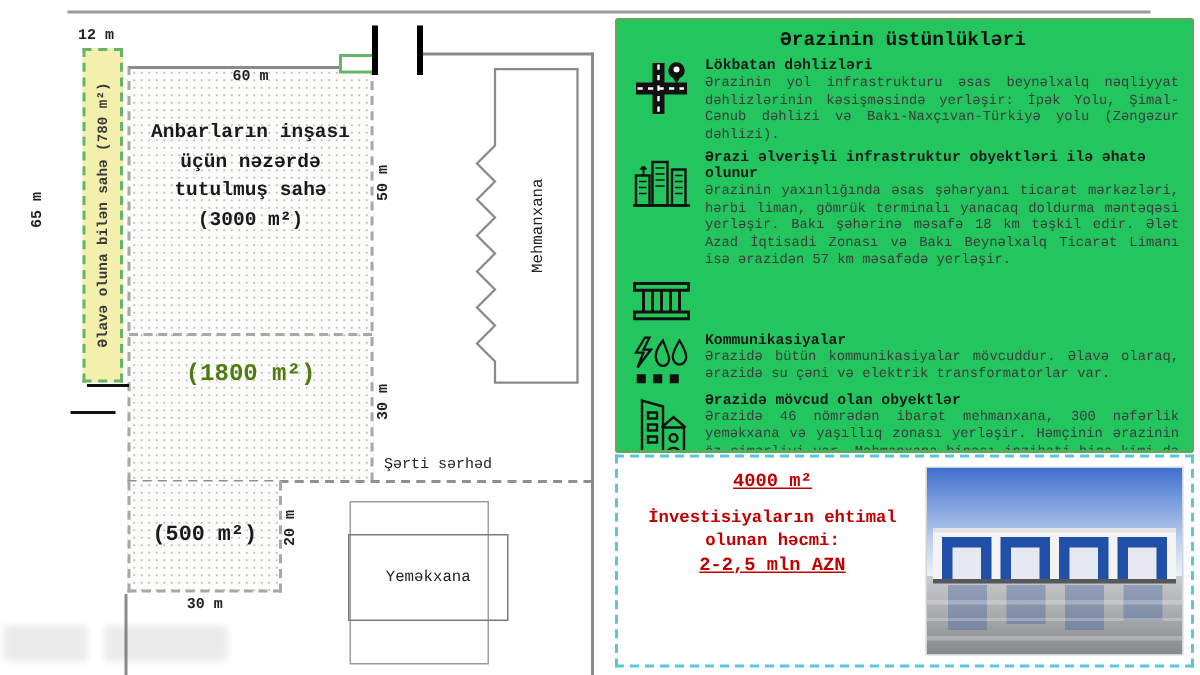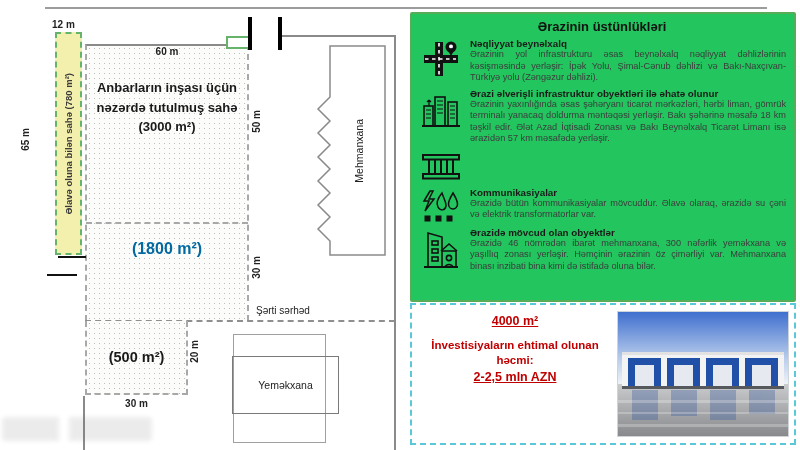--- a/index.html
+++ b/index.html
@@ -1,19 +1,19 @@
 <!DOCTYPE html>
 <html><head>
 <meta charset="utf-8">
 <style>
   * { margin:0; padding:0; box-sizing:border-box; }
   html,body { background:#fff; }
   .stage {
     position:relative; width:800px; height:450px; background:#ffffff;
-    font-family:Liberation Sans, sans-serif; color:#222; overflow:hidden;
+    font-family:Liberation Mono, monospace; color:#222; overflow:hidden;
   }
   .abs { position:absolute; }
   .vtext { writing-mode:vertical-rl; transform:rotate(180deg); white-space:nowrap; }
   .dim-label { font-size:10px; font-weight:bold; color:#222; }
   .dotted-area {
     background-color:#fcfcfb;
     background-image:radial-gradient(#bdbdbd 0.8px, transparent 0.9px);
     background-size:5px 5px;
   }
   
@@ -27,21 +27,21 @@
   .label-12m { left:52px; top:19px; }
   .label-65m { left:20px; top:128px; }
   .plot {
     left:85px; top:44px; width:164px; height:277px;
     border-top:2px solid #8a8a8a; border-left:2px dashed #a8a8a8; border-right:2px dashed #a8a8a8;
   }
   .label-60m { left:85px; top:46px; width:164px; text-align:center; }
   .green-rect { left:226px; top:36px; width:24px; height:13px; background:#fff; border:2px solid #66b36b; }
   .main-area-label { left:94px; top:78px; width:146px; text-align:center; font-size:13px; font-weight:bold; line-height:1.5; color:#1a1a1a; }
   .divider-1800 { left:86px; top:222px; width:162px; border-top:2px dashed #a8a8a8; }
-  .label-1800 { left:85px; top:240px; width:164px; text-align:center; font-size:16px; font-weight:bold; color:#0369a1; }
+  .label-1800 { left:85px; top:240px; width:164px; text-align:center; font-size:16px; font-weight:bold; color:#4d7c0f; }
   .label-50m { left:251px; top:110px; }
   .label-30m-right { left:251px; top:256px; }
   .tick1 { left:58px; top:256px; width:28px; height:2px; background:#111; }
   .tick2 { left:47px; top:274px; width:30px; height:2px; background:#111; }
   .serti-line { left:85px; top:320px; width:310px; border-top:2px dashed #8f8f8f; }
   .serti-label { left:256px; top:305px; font-size:10px; color:#222; }
   .area-600 {
     left:85px; top:321px; width:103px; height:74px;
     border-left:2px dashed #a8a8a8; border-right:2px dashed #a8a8a8; border-bottom:2px dashed #a8a8a8;
     display:flex; align-items:center; justify-content:center;
@@ -146,21 +146,21 @@
           <path d="M2 19 H36" stroke="#111" stroke-width="8"></path>
           <path d="M17 2 V36" stroke="#111" stroke-width="8"></path>
           <path d="M3 19 H34" stroke="#fff" stroke-width="1.6" stroke-dasharray="3.5 3.5"></path>
           <path d="M17 3 V35" stroke="#fff" stroke-width="1.6" stroke-dasharray="3.5 3.5"></path>
           <circle cx="29" cy="7" r="5.5" fill="#111"></circle>
           <circle cx="29" cy="6.4" r="2" fill="#fff"></circle>
           <path d="M29 16 L24.8 8.5 H33.2 Z" fill="#111"></path>
         </svg>
       </div>
       <div class="adv-text">
-        <div class="adv-heading">Nəqliyyat beynəlxalq</div>
+        <div class="adv-heading">Lökbatan dəhlizləri</div>
         <div class="adv-body">Ərazinin yol infrastrukturu əsas beynəlxalq nəqliyyat dəhlizlərinin kəsişməsində yerləşir: İpək Yolu, Şimal-Cənub dəhlizi və Bakı-Naxçıvan-Türkiyə yolu (Zəngəzur dəhlizi).</div>
       </div>
     </div>
 
     <div class="adv-section">
       <div class="adv-icon">
         <svg width="40" height="40" viewBox="0 0 40 40" fill="none" stroke="#111" stroke-width="1.6">
           <rect x="3" y="16" width="9" height="20"></rect>
           <rect x="14" y="7" width="10" height="29"></rect>
           <rect x="27" y="12" width="9" height="24"></rect>

